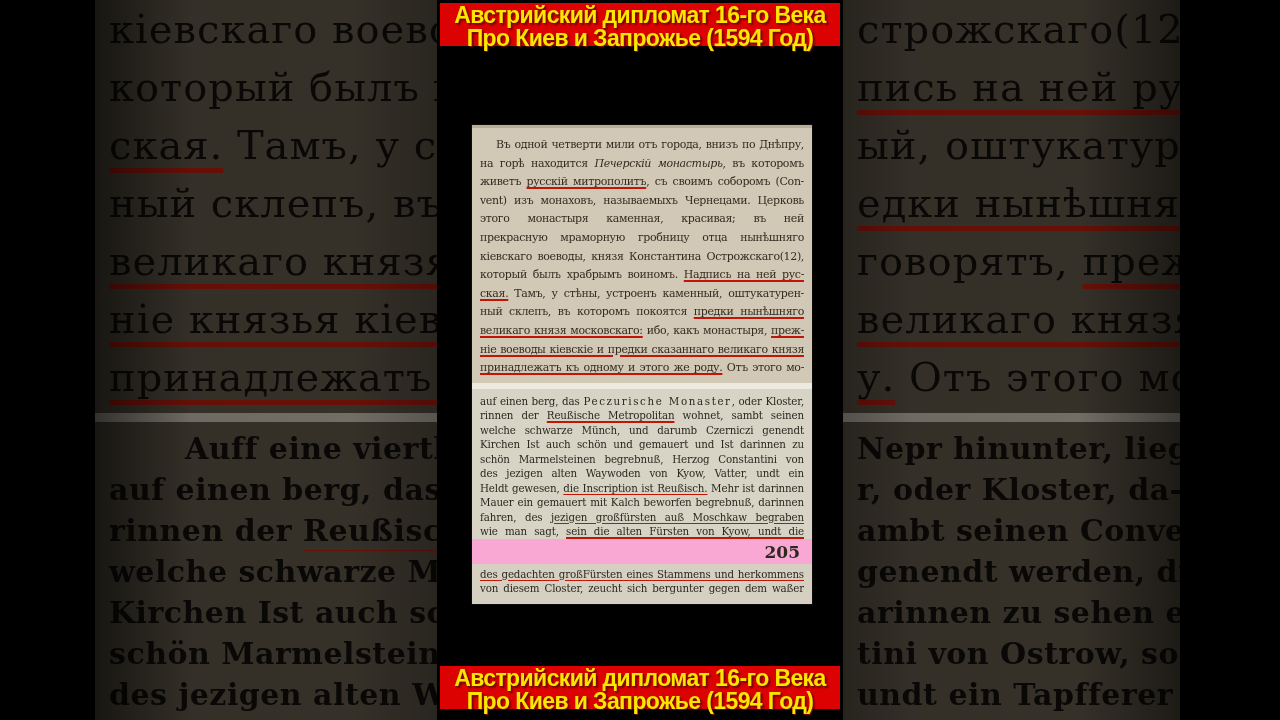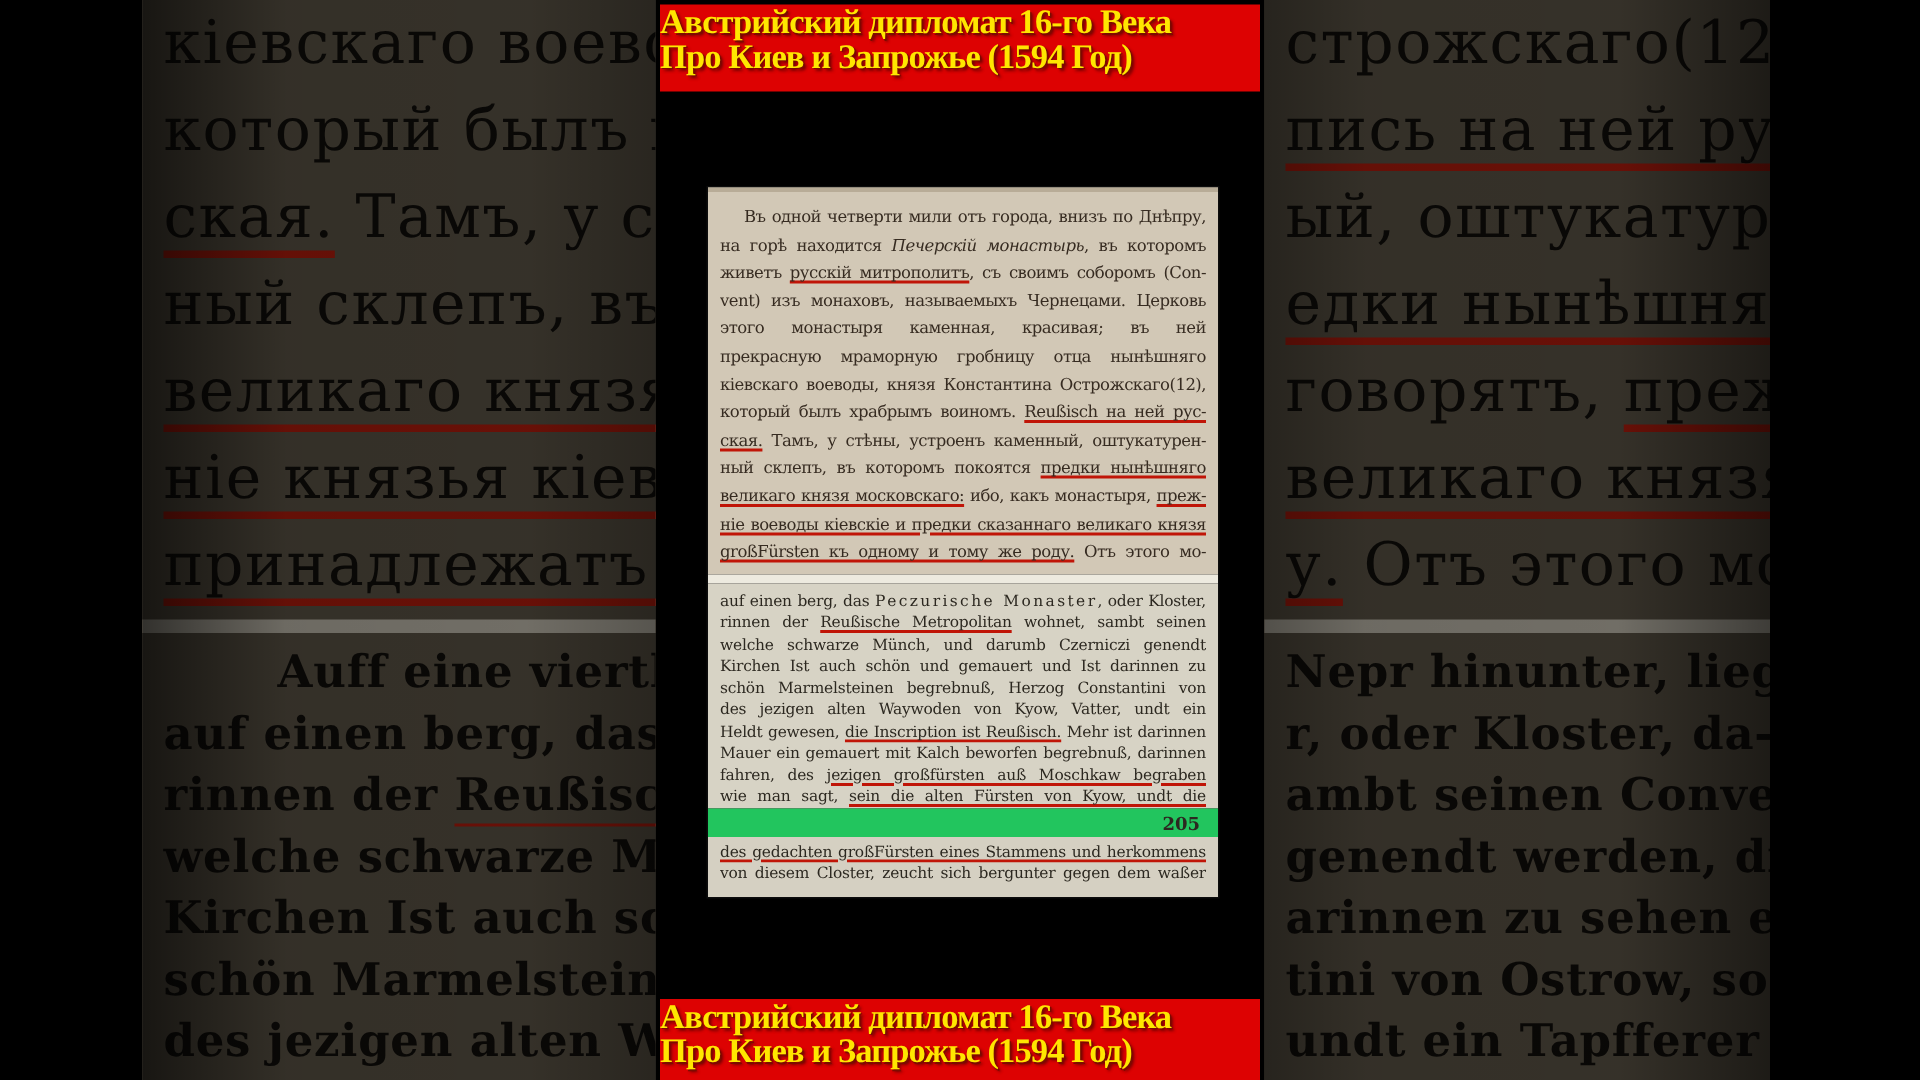--- a/index.html
+++ b/index.html
@@ -29,31 +29,31 @@
   .doc .line{overflow:hidden;text-align:justify;text-align-last:justify;}
   .ru-block{background:#d2c8b6;padding:8px 8px 5px;border-top:3px solid #b8ac97;}
   .ru-block .line{font-size:11px;line-height:18.6px;height:18.6px;
        letter-spacing:-0.35px;color:#362b21;}
   .ru-block .indent{text-indent:16px;}
   .section-gap{height:6px;background:#edeadf;}
   .de-block{background:#d7d3c5;padding:5px 8px 0;}
   .de-line{font-size:10.3px;line-height:14.5px;height:14.5px;
        letter-spacing:-0.15px;color:#2c2820;}
   .de-block .indent{text-indent:22px;}
-  .pageno{background:#22c55e;text-align:right;font-size:12px;font-weight:bold;
+  .pageno{background:#f9a8d4;text-align:right;font-size:17px;font-weight:bold;
        color:#2c2820;padding:3px 12px 2px;}
   .footer-block{background:#d5d0c2;padding:3px 8px 8px;}
   .doc .u{text-decoration:underline;text-decoration-color:#c01507;
       text-decoration-thickness:2px;text-underline-offset:2px;}
   .doc .i{font-style:italic;}
   .doc .sp{letter-spacing:1.6px;}
 
   
-  .banner{position:absolute;left:440px;width:400px;height:58px;background:#dd0202;
-      font-family:Liberation Serif, serif;font-weight:bold;
+  .banner{position:absolute;left:440px;width:400px;height:43px;background:#dd0202;
+      text-align:center;font-family:Liberation Sans, sans-serif;font-weight:bold;
       color:#ffe600;padding-top:1px;box-sizing:border-box;}
   .banner.top{top:3px;}
   .banner.bottom{top:666px;}
   .banner .bl{font-size:23px;line-height:22.5px;letter-spacing:-0.6px;white-space:nowrap;
       text-shadow:1px 1px 0 #7a0c00, 2px 2px 2px rgba(0,0,0,.45);}
 </style>
 </head>
 <body>
 
 <div class="stage">
@@ -101,26 +101,26 @@
 
   <div class="doc">
     <div class="ru-block">
         <div class="line indent"><span class="seg">Въ одной четверти мили отъ города, внизъ по Днѣпру,</span></div>
         <div class="line"><span class="seg">на горѣ находится </span><span class="seg i">Печерскій монастырь</span><span class="seg">, въ которомъ</span></div>
         <div class="line"><span class="seg">живетъ </span><span class="seg u">русскій митрополитъ</span><span class="seg">, съ своимъ соборомъ (Con-</span></div>
         <div class="line"><span class="seg">vent) изъ монаховъ, называемыхъ Чернецами. Церковь</span></div>
         <div class="line"><span class="seg">этого монастыря каменная, красивая; въ ней показываютъ</span></div>
         <div class="line"><span class="seg">прекрасную мраморную гробницу отца нынѣшняго стараго</span></div>
         <div class="line"><span class="seg">кіевскаго воеводы, князя Константина Острожскаго(12),</span></div>
-        <div class="line"><span class="seg">который былъ храбрымъ воиномъ. </span><span class="seg u">Reußisch на ней рус-</span></div>
+        <div class="line"><span class="seg">который былъ храбрымъ воиномъ. </span><span class="seg u">Надпись на ней рус-</span></div>
         <div class="line"><span class="seg u">ская.</span><span class="seg"> Тамъ, у стѣны, устроенъ каменный, оштукатурен-</span></div>
         <div class="line"><span class="seg">ный склепъ, въ которомъ покоятся </span><span class="seg u">предки нынѣшняго</span></div>
         <div class="line"><span class="seg u">великаго князя московскаго:</span><span class="seg"> ибо, какъ монастыря, </span><span class="seg u">преж-</span></div>
         <div class="line"><span class="seg u">ніе воеводы кіевскіе и предки сказаннаго великаго князя</span></div>
-        <div class="line"><span class="seg u">großFürsten къ одному и тому же роду.</span><span class="seg"> Отъ этого мо-</span></div>
+        <div class="line"><span class="seg u">принадлежатъ къ одному и этого же роду.</span><span class="seg"> Отъ этого мо-</span></div>
       </div>
     <div class="section-gap"></div>
     <div class="de-block">
         <div class="line de-line"><span class="seg">auf einen berg, das </span><span class="seg sp">Peczurische Monaster</span><span class="seg">, oder Kloster, da-</span></div>
         <div class="line de-line"><span class="seg">rinnen der </span><span class="seg u">Reußische Metropolitan</span><span class="seg"> wohnet, sambt seinen Convent,</span></div>
         <div class="line de-line"><span class="seg">welche schwarze Münch, und darumb Czerniczi genendt werden, die</span></div>
         <div class="line de-line"><span class="seg">Kirchen Ist auch schön und gemauert und Ist darinnen zu sehen ein</span></div>
         <div class="line de-line"><span class="seg">schön Marmelsteinen begrebnuß, Herzog Constantini von Ostrow, so</span></div>
         <div class="line de-line"><span class="seg">des jezigen alten Waywoden von Kyow, Vatter, undt ein Tapfferer</span></div>
         <div class="line de-line"><span class="seg">Heldt gewesen, </span><span class="seg u">die Inscription ist Reußisch.</span><span class="seg"> Mehr ist darinnen an der</span></div>

